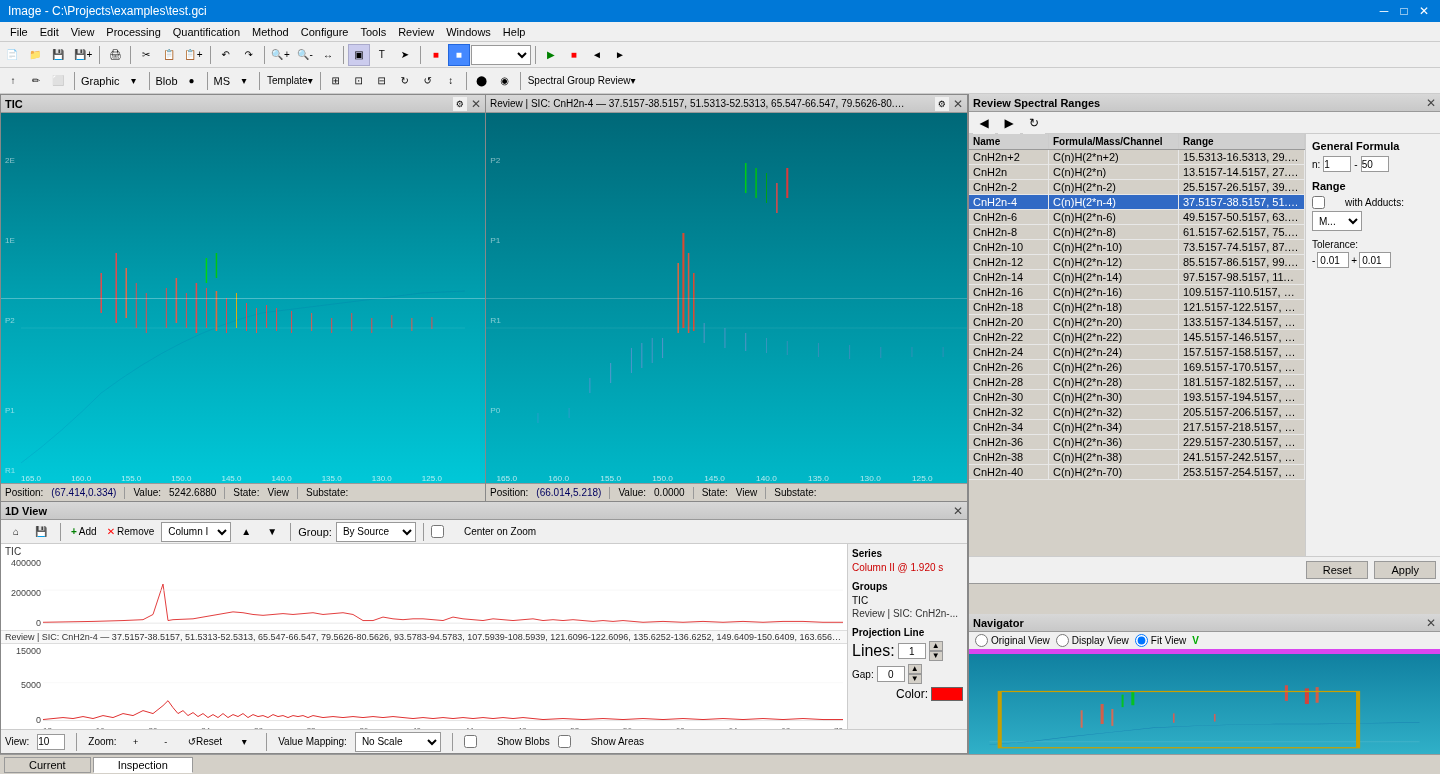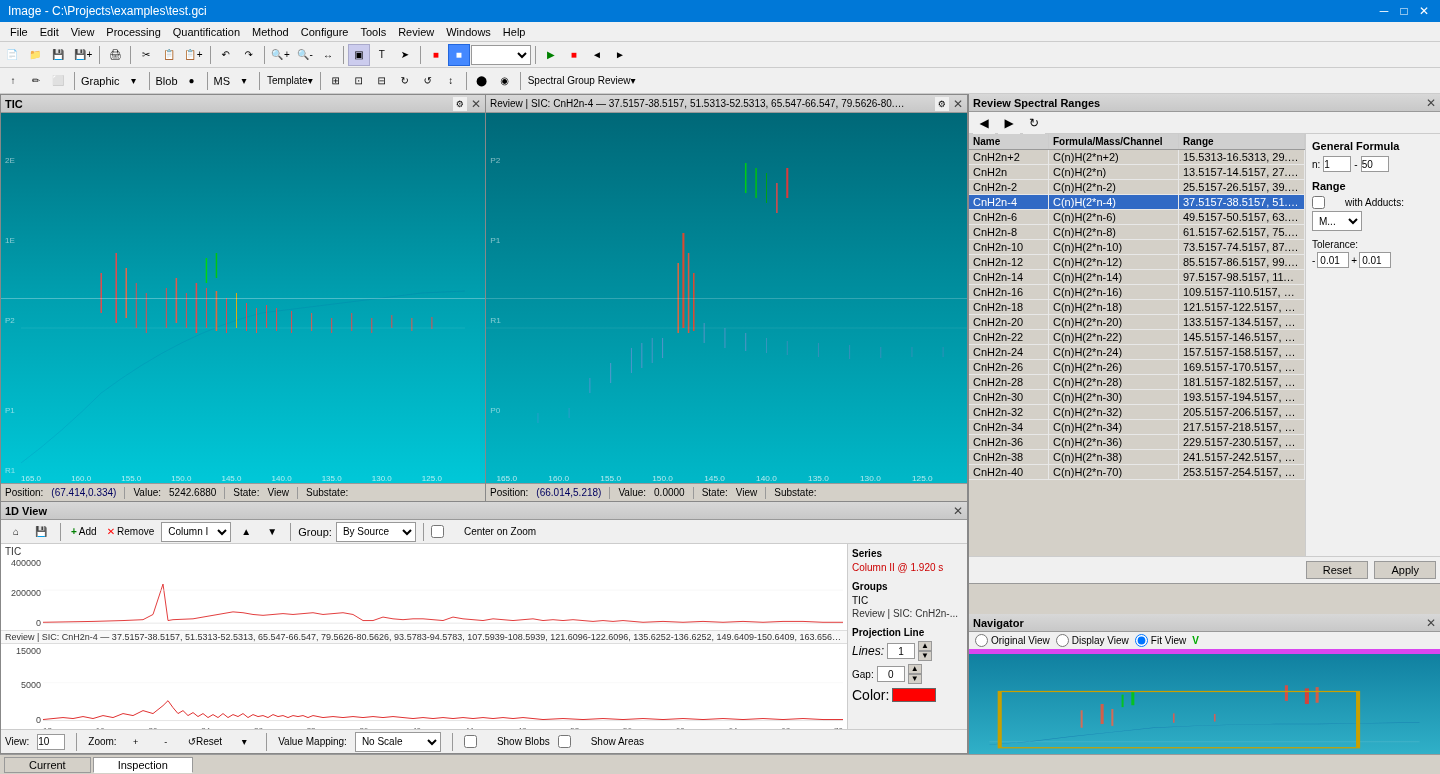--- a/index.html
+++ b/index.html
@@ -465,37 +465,37 @@
         <div id="series-panel">
           <div style="font-size:10px; font-weight:bold; margin-bottom:3px;">Series</div>
           <div style="font-size:10px; color:#cc0000; margin-bottom:8px;">Column II @ 1.920 s</div>
 
           <div style="font-size:10px; font-weight:bold; margin-bottom:3px;">Groups</div>
           <div style="font-size:10px; margin-bottom:2px;">TIC</div>
           <div style="font-size:10px; margin-bottom:8px; color:#333;">Review | SIC: CnH2n-...</div>
 
           <div style="font-size:10px; font-weight:bold; margin-bottom:3px;">Projection Line</div>
           <div style="display:flex; align-items:center; gap:3px; margin-bottom:3px;">
-            <span style="font-size:12px;font-style:italic;">Lines:</span>
+            <span style="font-size:16px;">Lines:</span>
             <input type="text" style="width: 28px; height: 16px; font-size: 10px; border: 1px solid rgb(153, 153, 153); text-align: center;" value="1">
             <div class="spin-group">
               <div class="spin-btn">▲</div>
               <div class="spin-btn">▼</div>
             </div>
           </div>
           <div style="display:flex; align-items:center; gap:3px; margin-bottom:3px;">
             <span style="font-size:10px;">Gap:</span>
             <input type="text" style="width: 28px; height: 16px; font-size: 10px; border: 1px solid rgb(153, 153, 153); text-align: center;" value="0">
             <div class="spin-group">
               <div class="spin-btn">▲</div>
               <div class="spin-btn">▼</div>
             </div>
           </div>
           <div style="display:flex; align-items:center; gap:3px;">
-            <span style="font-size:14px;">Color:</span>
+            <span style="font-size:12px;margin-left:44px;">Color:</span>
             <div class="color-swatch" style="width:44px; height:14px; background:red; border:1px solid #666;"></div>
           </div>
         </div>
       </div>
 
       <div id="view-1d-bottom">
         <span>View:</span>
         <input type="text" style="width: 28px; height: 16px; font-size: 10px; border: 1px solid rgb(153, 153, 153);" value="10">
         <div class="toolbar-sep"></div>
         <span>Zoom:</span>

